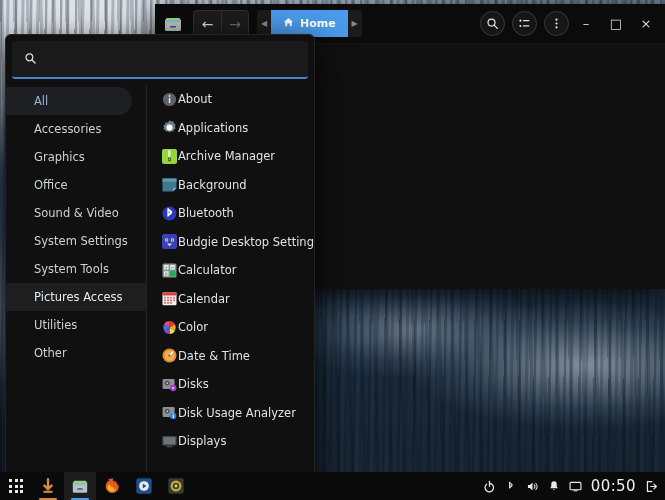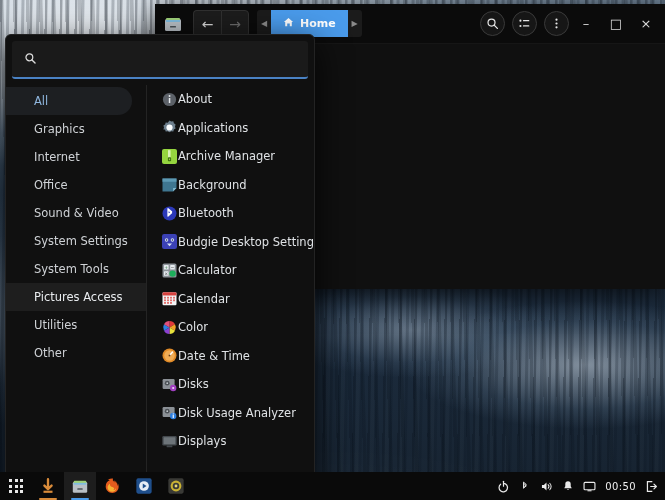--- a/index.html
+++ b/index.html
@@ -141,21 +141,21 @@
   .tb-left{ display:flex; align-items:center; height:28px; }
   .tb-item{
     width:32px; height:28px; display:flex; align-items:center; justify-content:center;
     position:relative; cursor:pointer;
   }
   .tb-item.running{ background:#1d1d1d; }
   .tb-item .ind{ position:absolute; bottom:0; height:2px; width:18px; border-radius:1px; }
   .tb-spacer{ flex:1; }
   .tb-right{ display:flex; align-items:center; gap:9px; padding-right:7px; height:28px; }
   .tray{ color:#e9e9e9; display:flex; align-items:center; cursor:pointer; }
-  #clock{ color:#efefef; font-size:10px; letter-spacing:.4px; cursor:pointer; }
+  #clock{ color:#efefef; font-size:15px; letter-spacing:.4px; cursor:pointer; }
   .grid-dots{ display:grid; grid-template-columns:repeat(3,3px); gap:2.5px; }
   .grid-dots i{ width:3px; height:3px; background:#e8e8e8; display:block; }
 </style>
 </head>
 <body>
 
 <div id="wallpaper"></div>
 
 <div id="desktop-icons">
     <div class="desk-icon">
@@ -305,22 +305,22 @@
           <circle cx="6.6" cy="6.6" r="4.2" fill="none" stroke="#dcdcdc" stroke-width="1.5"></circle>
           <line x1="9.8" y1="9.8" x2="13.6" y2="13.6" stroke="#dcdcdc" stroke-width="1.7" stroke-linecap="round"></line>
         </svg>
     </span>
     <input id="menu-search-input" type="text" placeholder="" style="">
   </div>
 
   <div id="menu-cols">
     <div id="cats">
         <div class="cat active">All</div>
+        <div class="cat">Accessories</div>
         <div class="cat">Graphics</div>
-        <div class="cat">Internet</div>
         <div class="cat">Office</div>
         <div class="cat">Sound &amp; Video</div>
         <div class="cat">System Settings</div>
         <div class="cat">System Tools</div>
         <div class="cat hover">Pictures Access</div>
         <div class="cat">Utilities</div>
         <div class="cat">Other</div>
       </div>
     <div id="divider"></div>
     <div id="apps">

